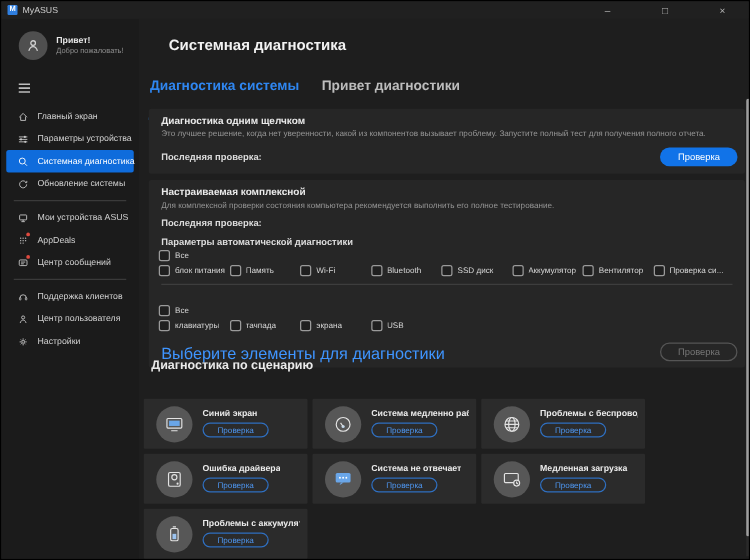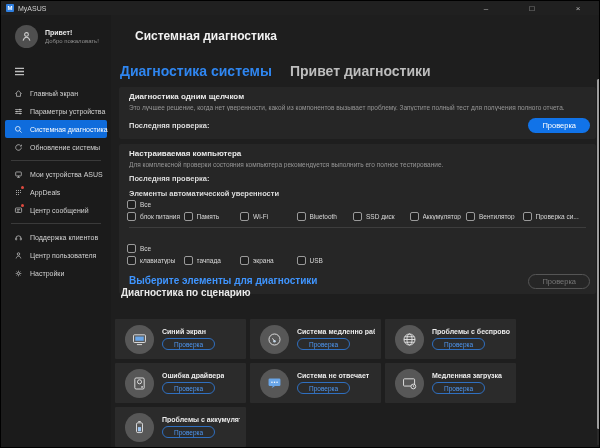--- a/index.html
+++ b/index.html
@@ -27,40 +27,40 @@
   .nav-item.active { background:#0f6cdc; color:#fff; }
   .nav-item svg { width:9px; height:9px; flex:none; stroke:currentColor; fill:none; stroke-width:1.3; color:#c4c4c4; }
   .nav-item.active svg { color:#fff; }
   .nav-divider { height:1px; background:#3a3a3a; margin:4px 10px; }
   .badge-dot { position:absolute; left:16px; top:3px; width:3px; height:3px; border-radius:50%; background:#e04a3f; }
 
   
   .main { position:absolute; left:110px; top:14px; width:490px; height:434px; background:#1e1e1e; }
   .page-title { position:absolute; left:24px; top:14px; font-size:12px; font-weight:bold; color:#f2f2f2; }
   .tabs { position:absolute; left:8px; top:48px; display:flex; gap:16px; }
-  .tab { font-size:14px; font-weight:bold; color:#bdbdbd; padding:0 1px 19px 1px; }
+  .tab { font-size:11px; font-weight:bold; color:#bdbdbd; padding:0 1px 19px 1px; }
   .tab.active { color:#2f86f0; border-bottom:2px solid #2f86f0; }
 
   .panel { position:absolute; left:8px; width:477px; background:#262626; border-radius:2px; padding:0 10px; }
   .panel1 { top:72px; height:52px; }
   .panel2 { top:129px; height:150px; }
   .p-title { position:absolute; left:10px; font-size:8px; font-weight:bold; color:#eaeaea;text-align:right; }
   .p-desc { position:absolute; left:10px; right:10px; font-size:6.5px; color:#969696; white-space:nowrap; overflow:hidden; }
   .p-label { position:absolute; left:10px; font-size:7.5px; font-weight:bold; color:#dcdcdc; }
 
   .btn-primary { position:absolute; right:6px; background:#1173e8; color:#fff; font-size:7.5px; border:none; border-radius:9px; padding:3px 14px; }
   .btn-disabled { position:absolute; right:6px; background:transparent; color:#767676; font-size:7.5px; border:1px solid #555; border-radius:9px; padding:2px 13px; }
   .btn-outline { background:transparent; color:#4e97f2; font-size:6.5px; border:1px solid #2f6fc0; border-radius:8px; padding:1.5px 11px; width:max-content; }
 
   .cb-row { position:absolute; left:8px; right:8px; display:flex; }
   .cb-item { flex:none; width:56.5px; display:flex; align-items:center; gap:4px; }
   .cb-box { width:9px; height:9px; border:1px solid #9a9a9a; border-radius:2px; background:#1f1f1f; flex:none; }
   .cb-label { font-size:6.5px; color:#d8d8d8; white-space:nowrap; overflow:hidden; }
   .divider { position:absolute; left:10px; right:10px; height:1px; background:#3d3d3d; }
-  .hint-link { position:absolute; left:10px; font-size:10px; color:#3f95ff;font-weight:bold; }
+  .hint-link { position:absolute; left:10px; font-size:13px; color:#3f95ff; }
 
   .scenario-title { position:absolute; left:10px; top:272px; font-size:10px; font-weight:bold; color:#eaeaea; }
   .cards { position:absolute; left:4px; top:304px; display:grid; grid-template-columns:repeat(3,131px); gap:4px; }
   .card { height:40px; background:#2b2b2b; border-radius:1px; display:flex; align-items:center; padding:0 6px 0 10px; gap:8px; }
   .card-circle { width:29px; height:29px; border-radius:50%; background:#575757; flex:none; display:flex; align-items:center; justify-content:center; }
   .card-circle svg { width:17px; height:17px; stroke:#e3e3e3; fill:none; stroke-width:1.1; }
   .card-body { display:flex; flex-direction:column; gap:3px; min-width:0; }
   .card-title { font-size:7px; font-weight:bold; color:#ececec; white-space:nowrap; overflow:hidden; }
 
   .scrollbar { position:absolute; right:1px; top:64px; width:3px; height:366px; background:#2a2a2a; }
@@ -191,24 +191,24 @@
   </div>
 
   <div class="panel panel1">
     <div class="p-title" style="top:5px;">Диагностика одним щелчком</div>
     <div class="p-desc" style="top:17px;">Это лучшее решение, когда нет уверенности, какой из компонентов вызывает проблему. Запустите полный тест для получения полного отчета.</div>
     <div class="p-label" style="top:34px;">Последняя проверка:</div>
     <button class="btn-primary" style="bottom:6px;">Проверка</button>
   </div>
 
   <div class="panel panel2">
-    <div class="p-title" style="top:5px;">Настраиваемая компьютера</div>
+    <div class="p-title" style="top:5px;">Настраиваемая комплексной</div>
     <div class="p-desc" style="top:17px;">Для комплексной проверки состояния компьютера рекомендуется выполнить его полное тестирование.</div>
     <div class="p-label" style="top:30px;">Последняя проверка:</div>
-    <div class="p-label" style="top:45px;">Элементы автоматической уверенности</div>
+    <div class="p-label" style="top:45px;">Параметры автоматической диагностики</div>
 
     <div class="cb-row" style="top:56px;">
       <div class="cb-item">
         <span class="cb-box"></span>
         <span class="cb-label">Все</span>
       </div>
     </div>
 
     <div class="cb-row" style="top:68px;">
       <div class="cb-item">

